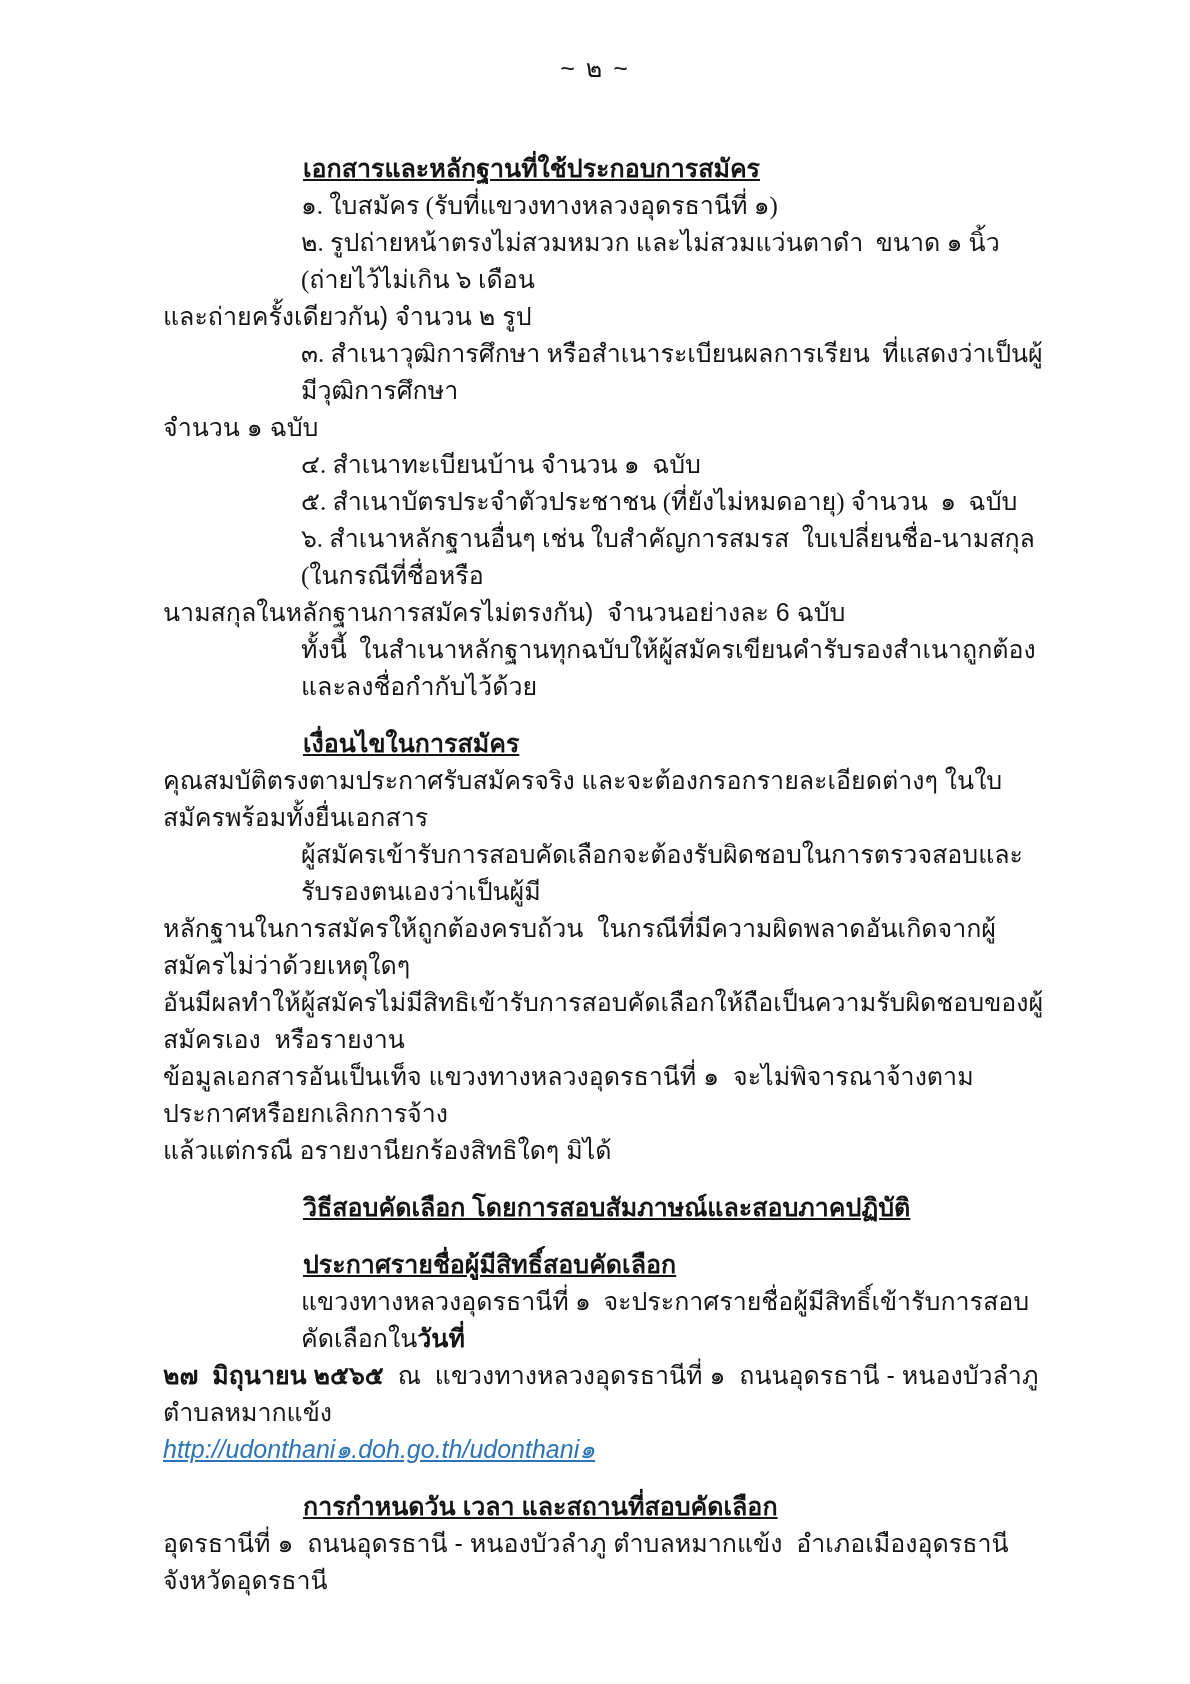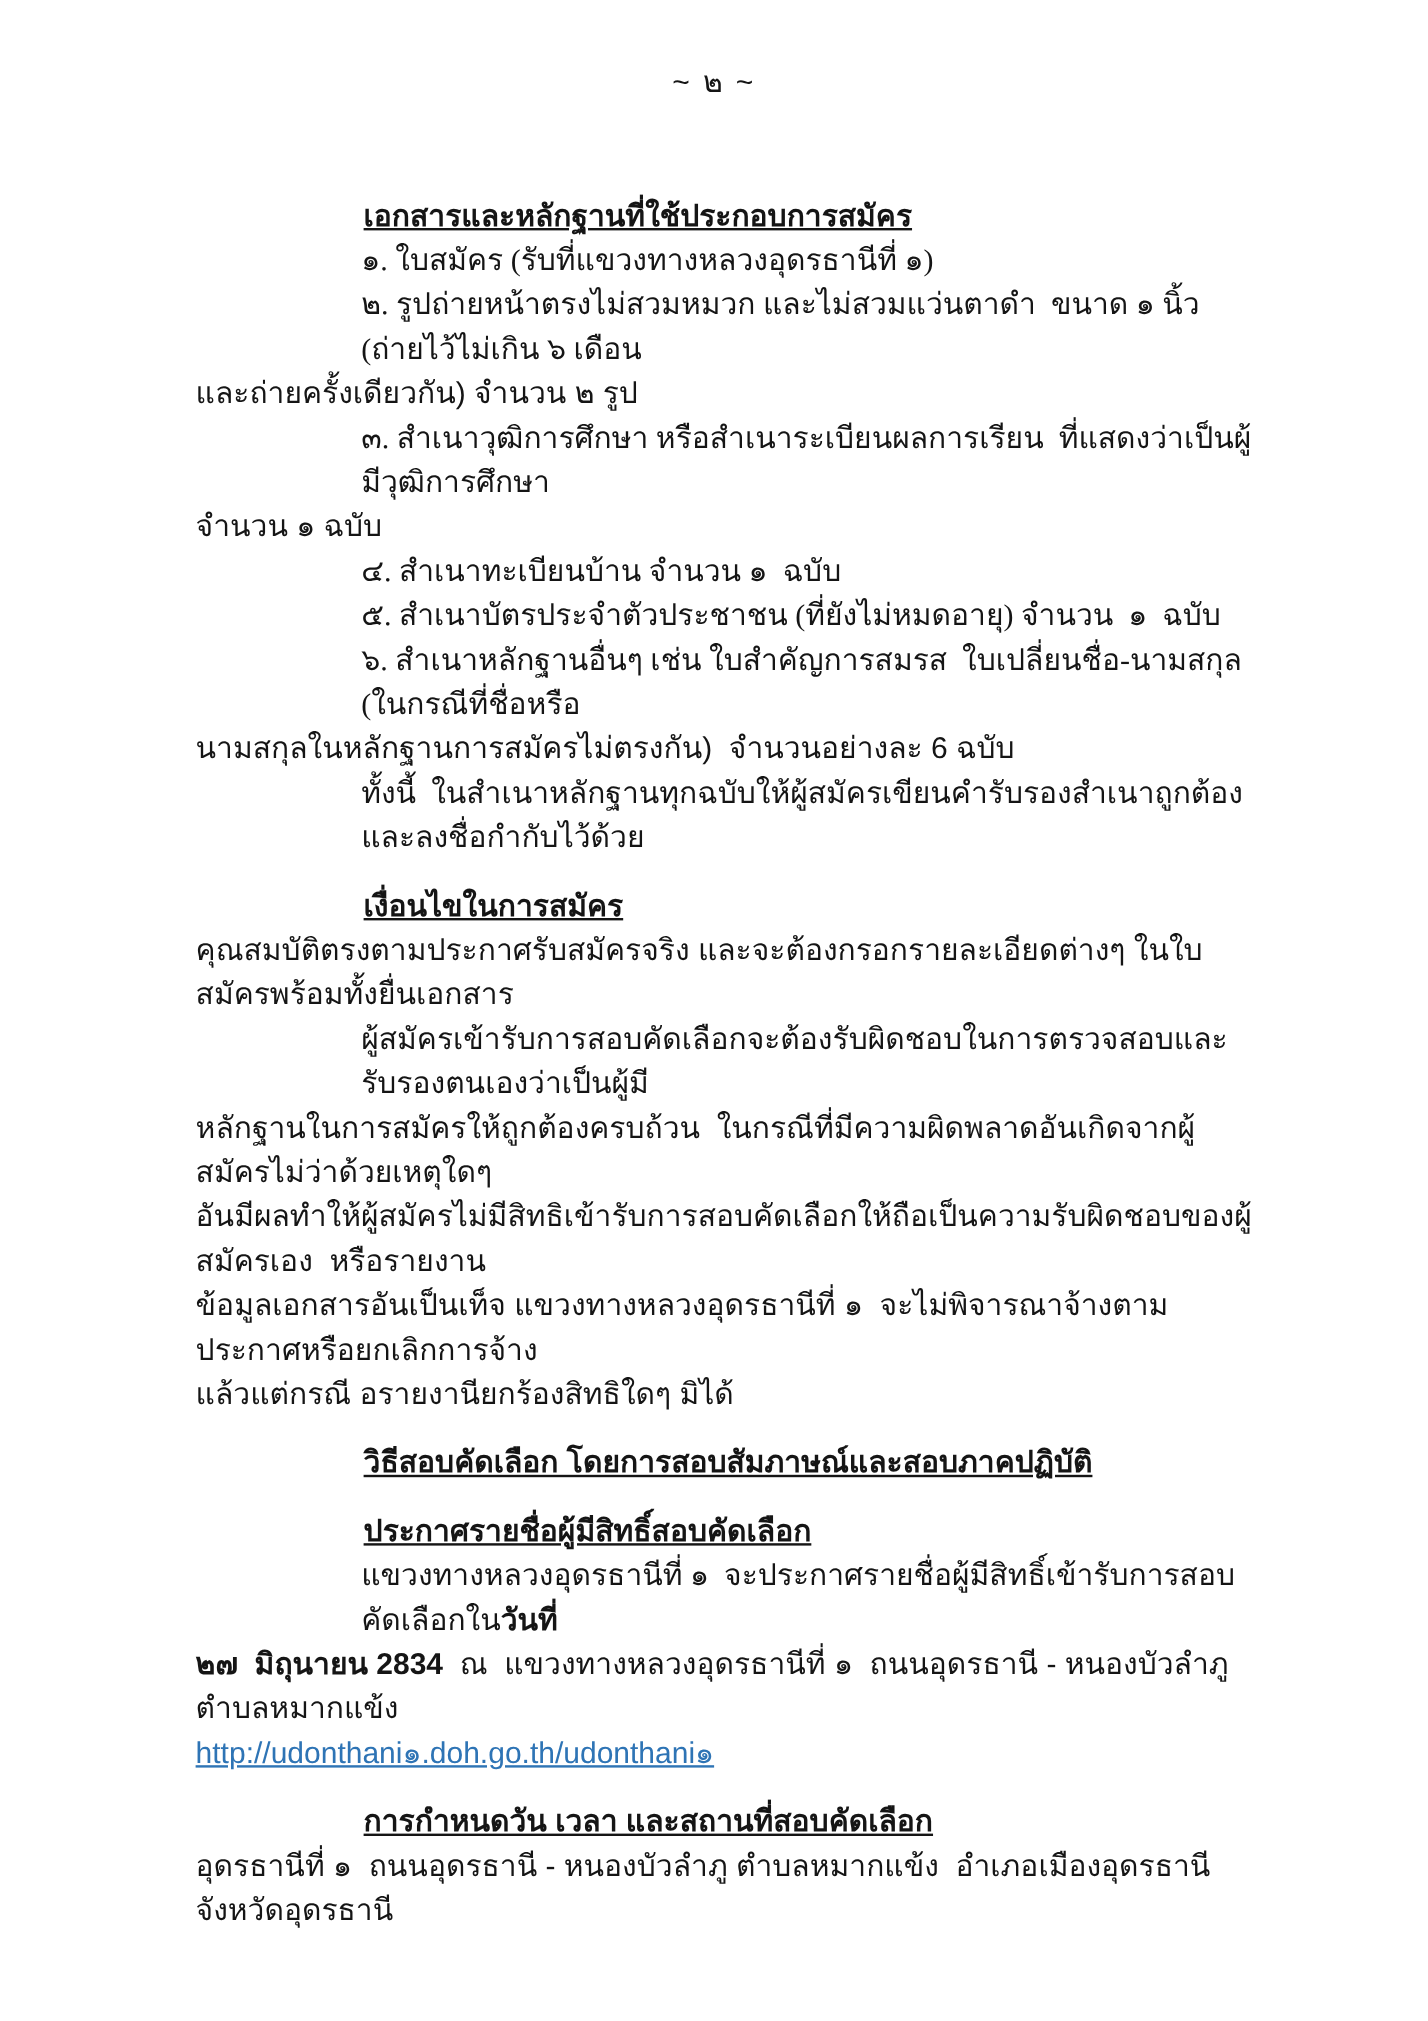--- a/index.html
+++ b/index.html
@@ -44,30 +44,31 @@
     line-height: 37px;
     padding-left: 140px;
     margin-top: 20px;
     font-weight: bold;
     white-space: pre-wrap;
   }
   .doc-header .seg {
     text-decoration: underline;
   }
   .doc-header.first {
-    margin-top: 16px;
+    margin-top: 4px;
   }
   .seg-bold {
     font-weight: bold;
     text-align: center;
   }
   .seg-link {
     color: #2e74b5;
     text-decoration: underline;
     cursor: pointer;
+    font-style: italic;
   }
 </style>
 </head>
 <body>
 
 <div class="page">
   <div class="page-number">~ ๒ ~</div>
   <div class="content" id="doc-content">
       <div class="doc-header first"><span class="seg">เอกสารและหลักฐานที่ใช้ประกอบการสมัคร</span></div>
       <div class="doc-line indent"><span class="seg">๑. ใบสมัคร (รับที่แขวงทางหลวงอุดรธานีที่ ๑)</span></div>
@@ -83,18 +84,18 @@
       <div class="doc-header"><span class="seg">เงื่อนไขในการสมัคร</span></div>
       <div class="doc-line"><span class="seg">คุณสมบัติตรงตามประกาศรับสมัครจริง และจะต้องกรอกรายละเอียดต่างๆ ในใบสมัครพร้อมทั้งยื่นเอกสาร</span></div>
       <div class="doc-line indent"><span class="seg">ผู้สมัครเข้ารับการสอบคัดเลือกจะต้องรับผิดชอบในการตรวจสอบและรับรองตนเองว่าเป็นผู้มี</span></div>
       <div class="doc-line"><span class="seg">หลักฐานในการสมัครให้ถูกต้องครบถ้วน  ในกรณีที่มีความผิดพลาดอันเกิดจากผู้สมัครไม่ว่าด้วยเหตุใดๆ</span></div>
       <div class="doc-line"><span class="seg">อันมีผลทำให้ผู้สมัครไม่มีสิทธิเข้ารับการสอบคัดเลือกให้ถือเป็นความรับผิดชอบของผู้สมัครเอง  หรือรายงาน</span></div>
       <div class="doc-line"><span class="seg">ข้อมูลเอกสารอันเป็นเท็จ แขวงทางหลวงอุดรธานีที่ ๑  จะไม่พิจารณาจ้างตามประกาศหรือยกเลิกการจ้าง</span></div>
       <div class="doc-line"><span class="seg">แล้วแต่กรณี อรายงานียกร้องสิทธิใดๆ มิได้</span></div>
       <div class="doc-header"><span class="seg">วิธีสอบคัดเลือก โดยการสอบสัมภาษณ์และสอบภาคปฏิบัติ</span></div>
       <div class="doc-header"><span class="seg">ประกาศรายชื่อผู้มีสิทธิ์สอบคัดเลือก</span></div>
       <div class="doc-line indent"><span class="seg">แขวงทางหลวงอุดรธานีที่ ๑  จะประกาศรายชื่อผู้มีสิทธิ์เข้ารับการสอบคัดเลือกใน</span><span class="seg seg-bold">วันที่</span></div>
-      <div class="doc-line"><span class="seg seg-bold">๒๗  มิถุนายน 2834</span><span class="seg">  ณ  แขวงทางหลวงอุดรธานีที่ ๑  ถนนอุดรธานี - หนองบัวลำภู ตำบลหมากแข้ง</span></div>
+      <div class="doc-line"><span class="seg seg-bold">๒๗  มิถุนายน ๒๕๖๕</span><span class="seg">  ณ  แขวงทางหลวงอุดรธานีที่ ๑  ถนนอุดรธานี - หนองบัวลำภู ตำบลหมากแข้ง</span></div>
       <div class="doc-line"><a class="seg seg-link" href="#" style="color: rgb(46, 116, 181);">http://udonthani๑.doh.go.th/udonthani๑</a></div>
       <div class="doc-header"><span class="seg">การกำหนดวัน เวลา และสถานที่สอบคัดเลือก</span></div>
       <div class="doc-line"><span class="seg">อุดรธานีที่ ๑  ถนนอุดรธานี - หนองบัวลำภู ตำบลหมากแข้ง  อำเภอเมืองอุดรธานี  จังหวัดอุดรธานี</span></div>
     </div>
 </div>
 
 </body></html>

